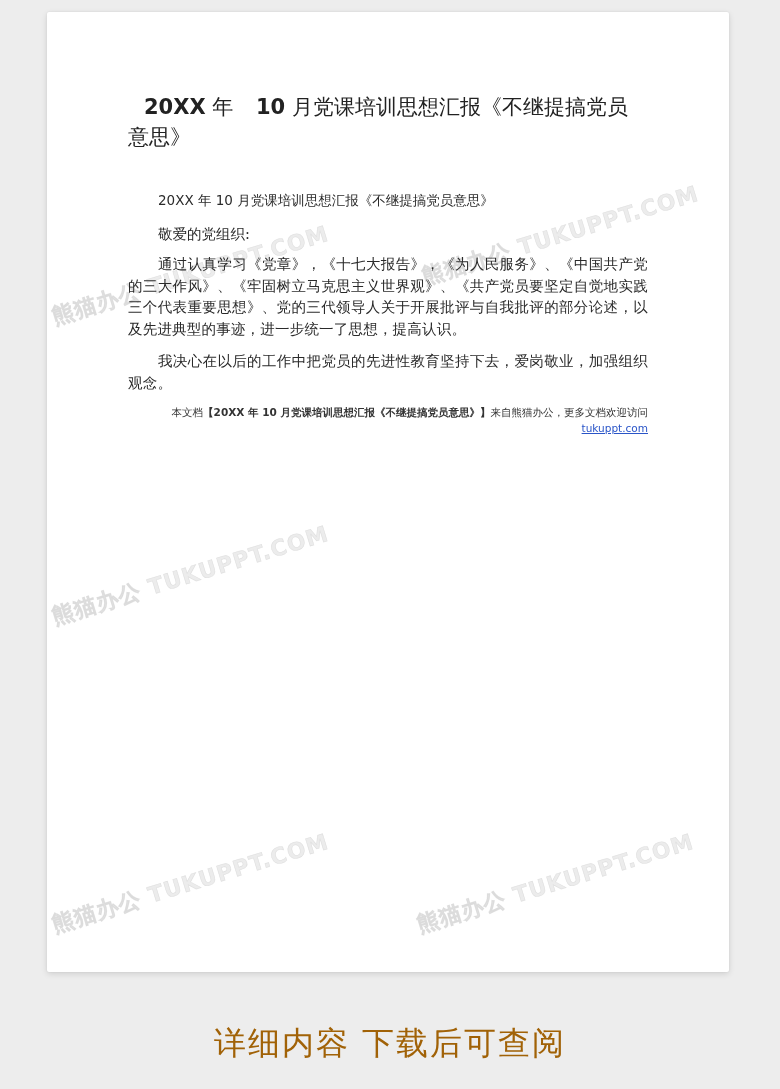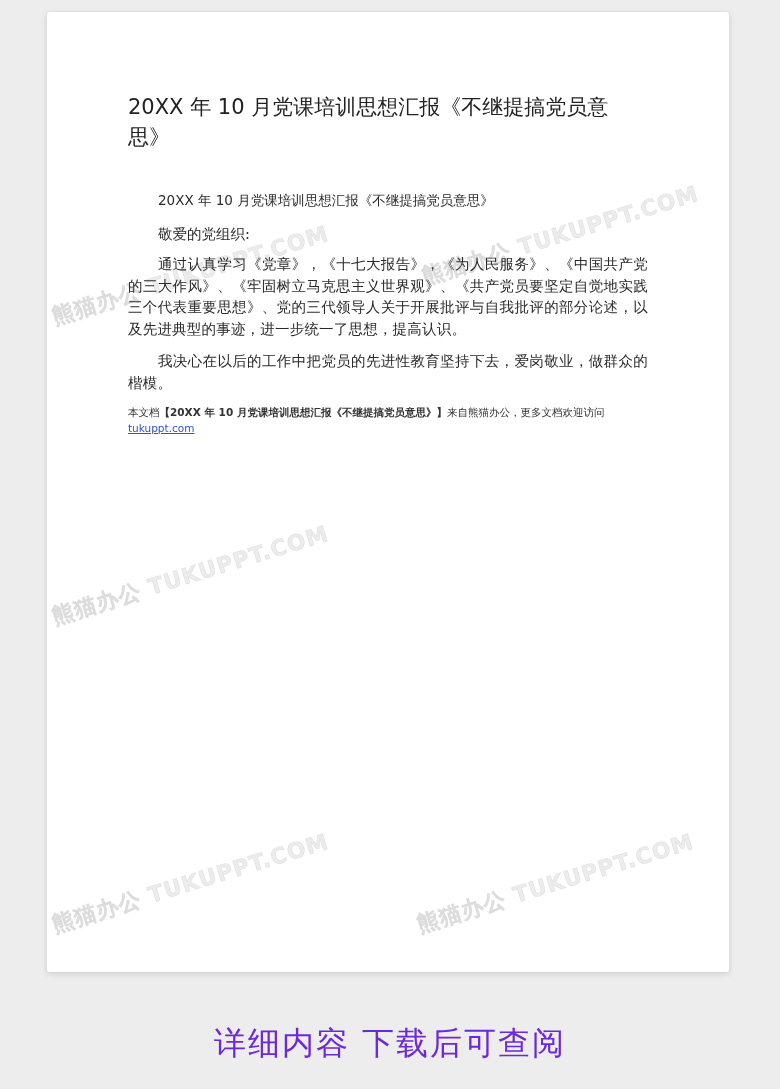--- a/index.html
+++ b/index.html
@@ -43,21 +43,21 @@
       left: 81px;
       top: 80px;
       width: 520px;
       font-family: "DejaVu Sans", "Liberation Sans", sans-serif;
       font-size: 21px;
       line-height: 30px;
       color: #222;
       margin: 0;
       font-weight: normal;
     }
-    .doc-title b { font-weight: normal; }
+    .doc-title b { font-weight: bold; margin-left: 16px; }
     .content {
       position: absolute;
       left: 81px;
       top: 178px;
       width: 520px;
       color: #2a2a2a;
     }
     .subhead {
       font-family: "DejaVu Sans", "Liberation Sans", sans-serif;
       font-size: 13.5px;
@@ -79,58 +79,59 @@
       text-align: justify;
       margin: 0 0 10px 0;
       letter-spacing: 0.2px;
     }
     .footer-note {
       font-family: "DejaVu Sans", "Liberation Sans", sans-serif;
       font-size: 10.5px;
       line-height: 16px;
       color: #333;
       margin-top: 4px;
+      text-align: right;
     }
     .footer-note .bracket { font-weight: bold; }
     .footer-note a {
       color: #2a55c8;
       text-decoration: underline;
       display: block;
     }
     .bottom-caption {
       position: absolute;
       left: 0;
       top: 1022px;
       width: 780px;
       text-align: center;
       font-family: "DejaVu Sans", "Liberation Sans", sans-serif;
       font-size: 32px;
       font-weight: 300;
-      color: #6d28d9;
+      color: #a16207;
       letter-spacing: 2px;
     }
   </style>
 </head>
 <body>
 
 <div class="page">
 
   <div class="watermark" style="left:10px; top:290px;">熊猫办公 TUKUPPT.COM</div>
   <div class="watermark" style="left:380px; top:250px;">熊猫办公 TUKUPPT.COM</div>
   <div class="watermark" style="left:10px; top:590px;">熊猫办公 TUKUPPT.COM</div>
   <div class="watermark" style="left:10px; top:898px;">熊猫办公 TUKUPPT.COM</div>
   <div class="watermark" style="left:375px; top:898px;">熊猫办公 TUKUPPT.COM</div>
 
   <h1 class="doc-title"><b>20XX</b><span> 年 </span><b>10</b><span> 月党课培训思想汇报《不继提搞党员意思》</span></h1>
 
   <div class="content">
     <p class="subhead">20XX 年 10 月党课培训思想汇报《不继提搞党员意思》</p>
     <p class="salutation">敬爱的党组织:</p>
     <p class="para">通过认真学习《党章》，《十七大报告》，《为人民服务》、《中国共产党的三大作风》、《牢固树立马克思主义世界观》、《共产党员要坚定自觉地实践三个代表重要思想》、党的三代领导人关于开展批评与自我批评的部分论述，以及先进典型的事迹，进一步统一了思想，提高认识。</p>
-    <p class="para">我决心在以后的工作中把党员的先进性教育坚持下去，爱岗敬业，做群众的楷模。</p>
+    <p class="para">我决心在以后的工作中把党员的先进性教育坚持下去，爱岗敬业，加强组织观念。</p>
 
     <div class="footer-note">
       <span>本文档</span><span class="bracket">【</span><span class="bracket">20XX 年 10 月党课培训思想汇报《不继提搞党员意思》</span><span class="bracket">】</span><span>来自熊猫办公，更多文档欢迎访问</span>
       <a href="#">tukuppt.com</a>
     </div>
   </div>
 </div>
 
 <div class="bottom-caption">详细内容 下载后可查阅</div>
 

